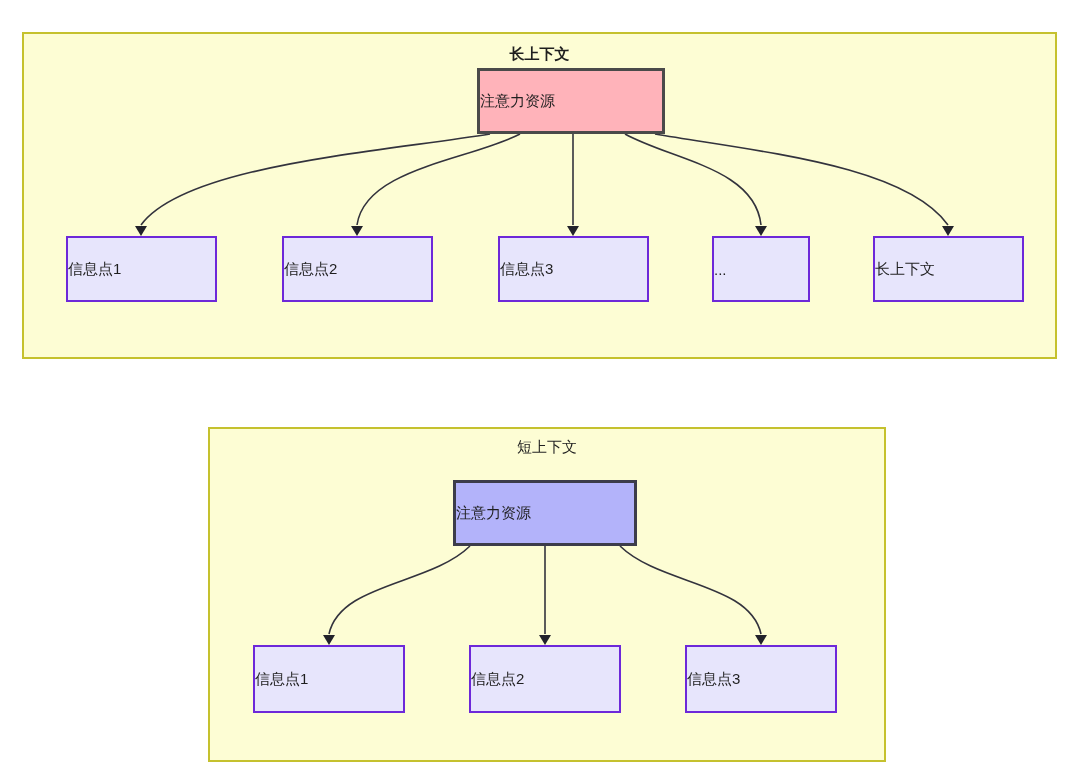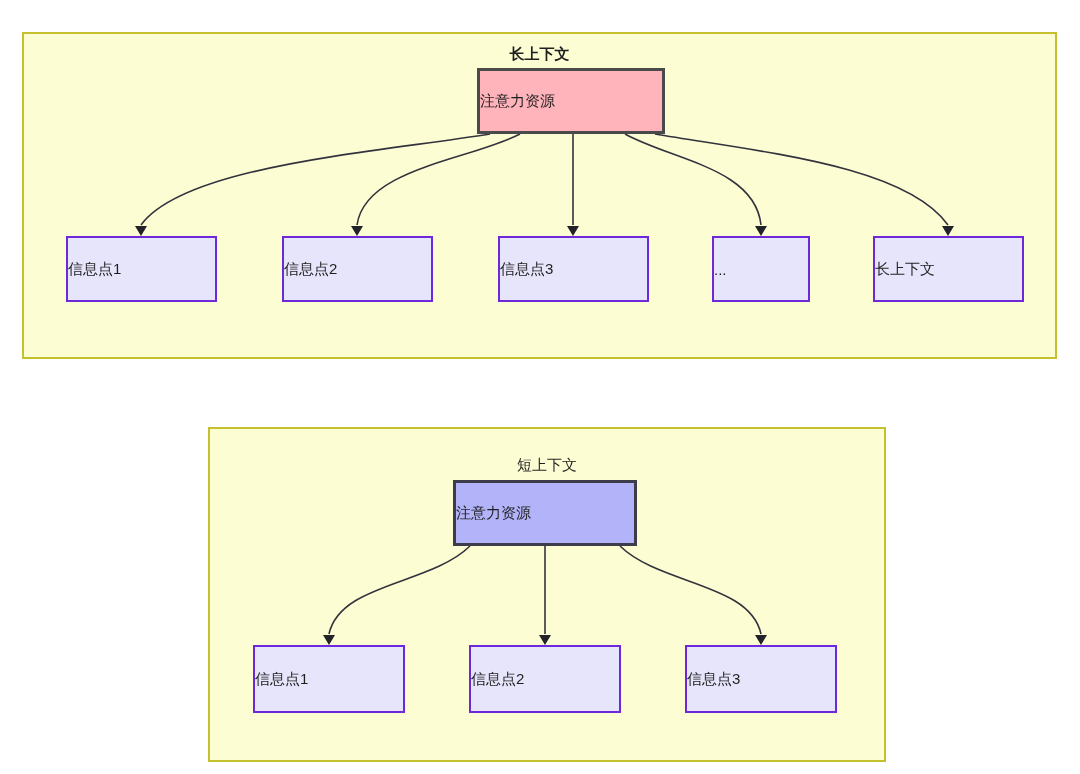--- a/index.html
+++ b/index.html
@@ -43,21 +43,21 @@
     position: absolute;
     left: 0;
     right: 0;
     text-align: center;
     font-size: 15px;
     color: #1f1f1f;
     line-height: 20px;
     white-space: nowrap;
   }
   #long-context-container .container-title { top: 10px; }
-  #short-context-container .container-title { top: 26px; }
+  #short-context-container .container-title { top: 10px; font-family: Liberation Mono, monospace; }
 
   .node {
     position: absolute;
     box-sizing: border-box;
     display: flex;
     align-items: center;
     justify-content: flex-start;
     font-size: 15px;
     color: #1f1f1f;
     white-space: nowrap;

